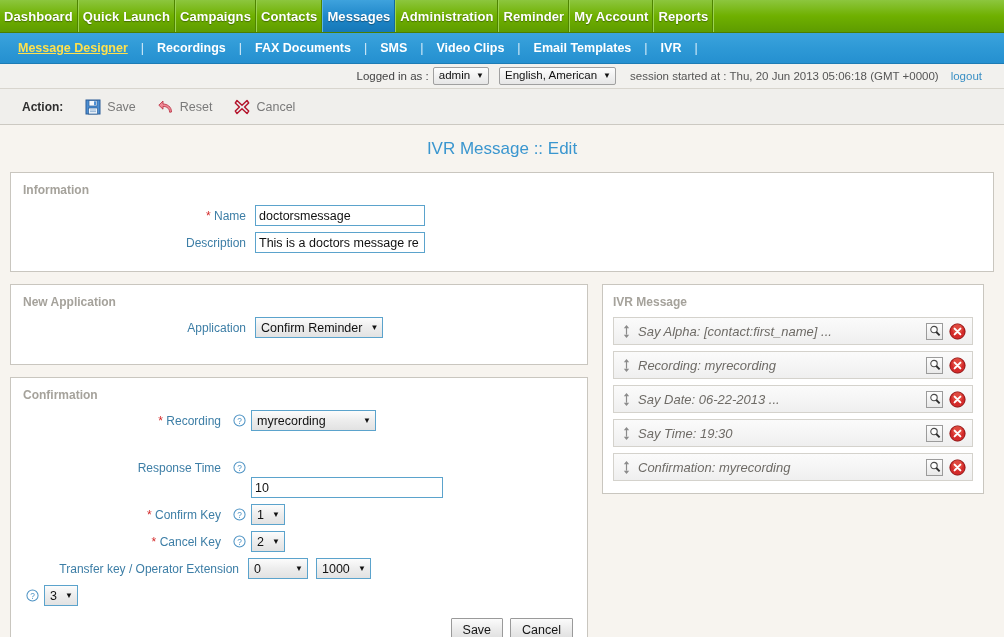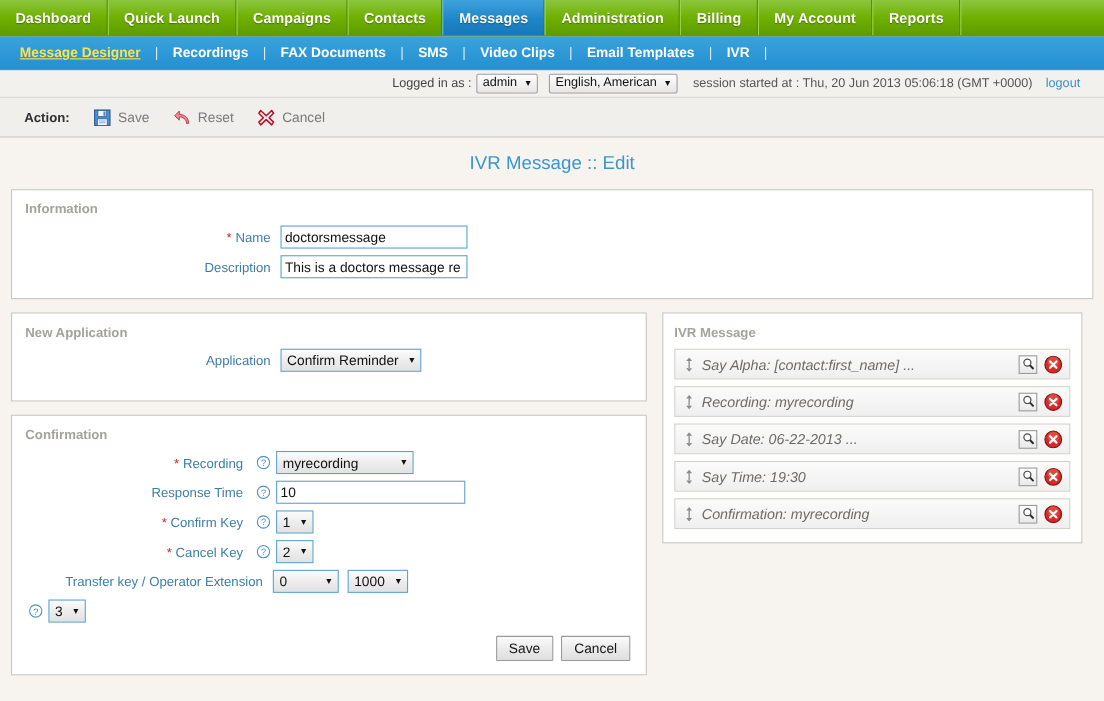--- a/index.html
+++ b/index.html
@@ -19,21 +19,21 @@
     background: linear-gradient(to bottom, #8cc63e 0%, #6fb000 50%, #5e9c00 100%);
     display: flex;
     align-items: stretch;
     border-bottom: 1px solid #4c7d00;
     position: relative;
   }
   .topnav .tab {
     display: flex;
     align-items: center;
     justify-content: center;
-    padding: 0 14px;
+    padding: 0 4px;
     color: #ffffff;
     font-weight: bold;
     font-size: 13px;
     text-shadow: 0 1px 1px rgba(0,0,0,.35);
     border-right: 1px solid #4f8400;
     border-left: 1px solid #9cd352;
     cursor: pointer;
     white-space: nowrap;
     letter-spacing: .1px;
   }
@@ -287,21 +287,21 @@
   <div class="tab">
       <span>Contacts</span>
     </div>
   <div class="tab active">
       <span>Messages</span>
     </div>
   <div class="tab">
       <span>Administration</span>
     </div>
   <div class="tab">
-      <span>Billing</span>
+      <span>Reminder</span>
     </div>
   <div class="tab">
       <span>My Account</span>
     </div>
   <div class="tab">
       <span>Reports</span>
     </div>
   <div class="filler"></div>
 </div>
 
@@ -418,21 +418,21 @@
             <span class="arw">▼</span>
           </span>
         </div>
 
         <div class="row">
           <div class="lab" style="width:207px">Response Time</div>
           <svg class="help" viewBox="0 0 14 14">
             <circle cx="7" cy="7" r="6" fill="#fff" stroke="#4e93c4" stroke-width="1.1"></circle>
             <text x="7" y="10.4" font-size="9" text-anchor="middle" fill="#4e93c4" font-family="Liberation Sans, sans-serif">?</text>
           </svg>
-          <input class="txt" style="width: 172px;" value="10">
+          <input class="txt" style="width: 192px; margin-top: 40px;" value="10">
         </div>
 
         <div class="row">
           <div class="lab" style="width:207px">
             <span class="req">*</span>
             <span>Confirm Key</span>
           </div>
           <svg class="help" viewBox="0 0 14 14">
             <circle cx="7" cy="7" r="6" fill="#fff" stroke="#4e93c4" stroke-width="1.1"></circle>
             <text x="7" y="10.4" font-size="9" text-anchor="middle" fill="#4e93c4" font-family="Liberation Sans, sans-serif">?</text>

